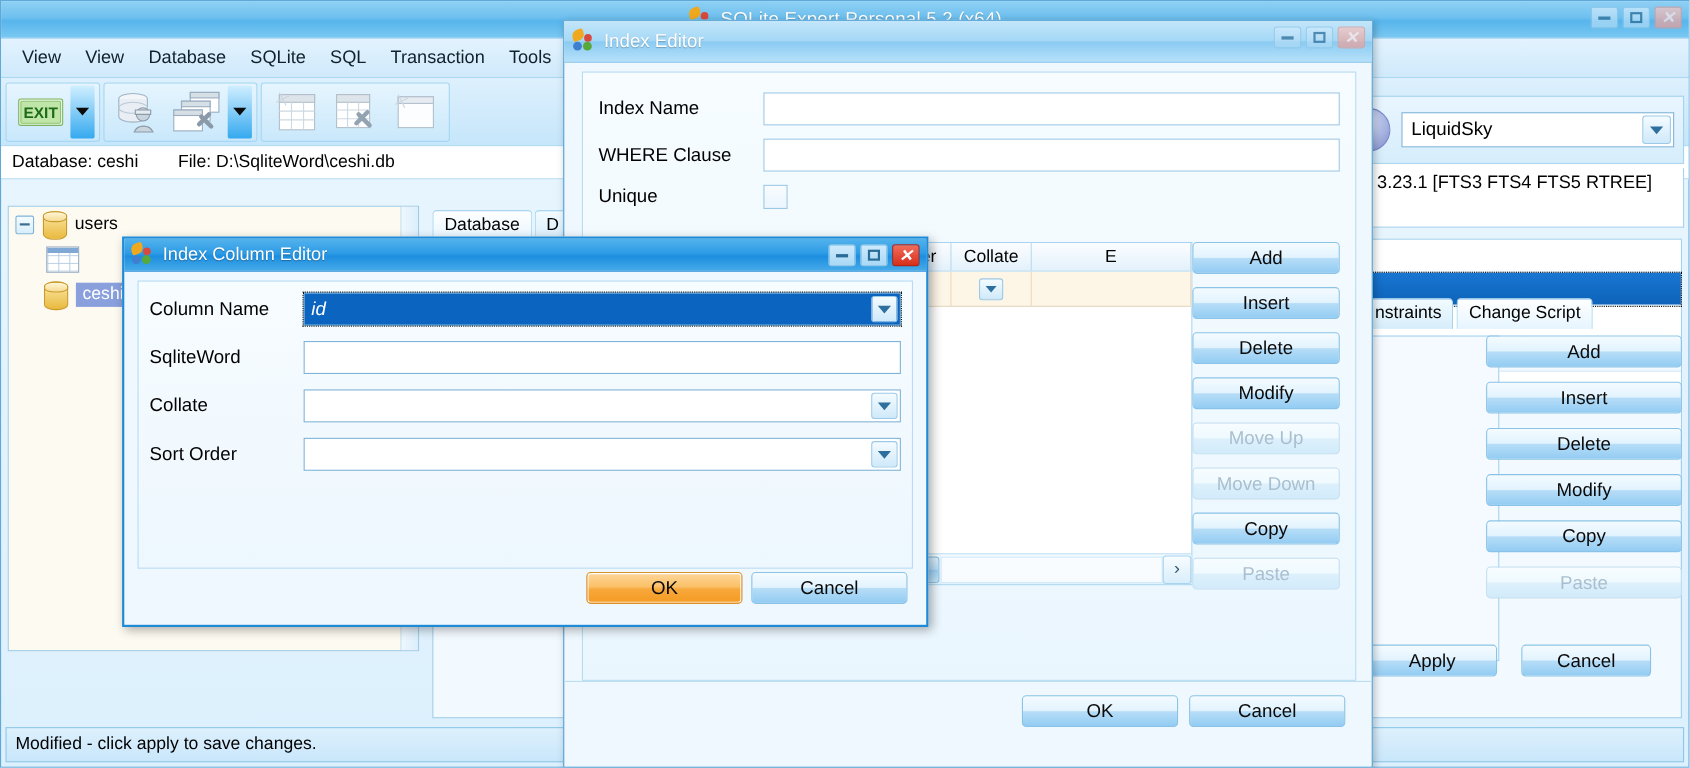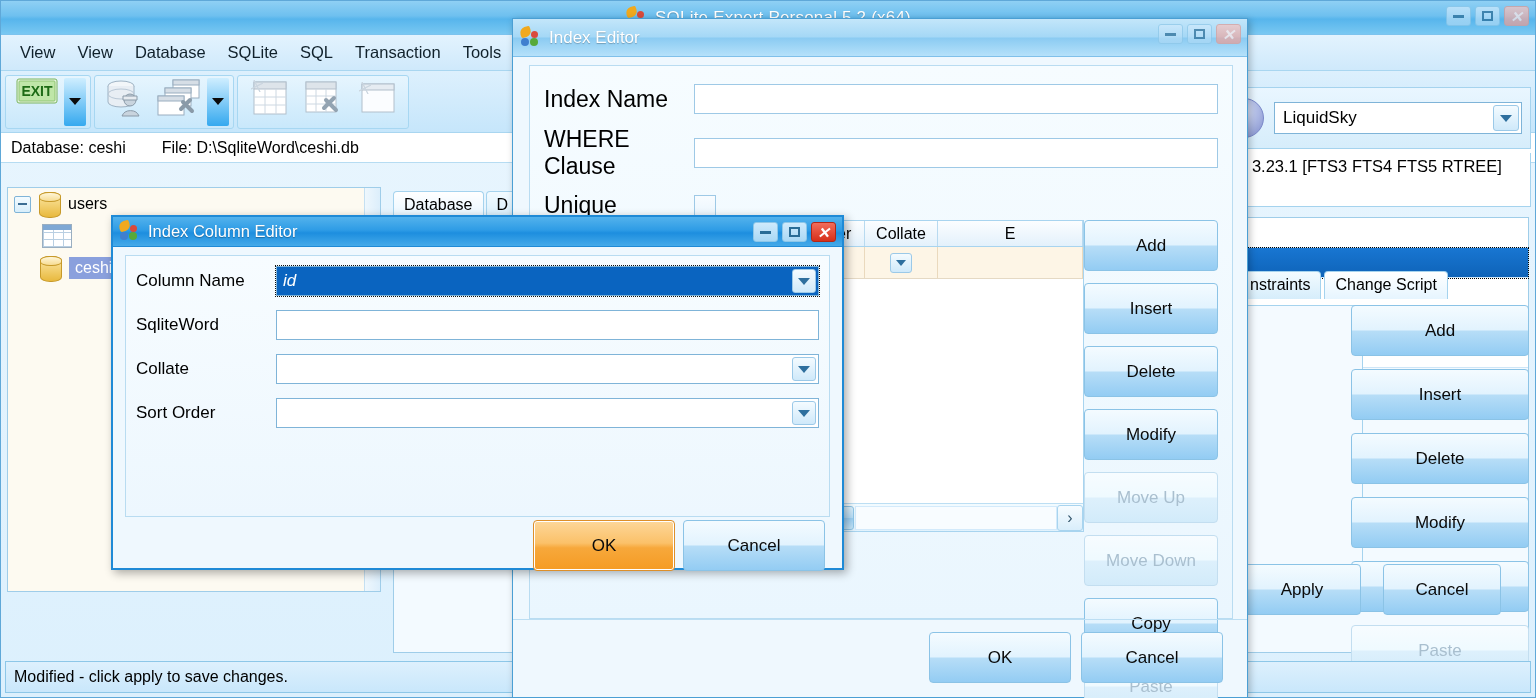--- a/index.html
+++ b/index.html
@@ -59,21 +59,21 @@
     height:62px; display:flex; align-items:center;
     background:linear-gradient(180deg,#ddf0fd,#c6e6fb);
     border-bottom:1px solid #a9d6f0; padding:3px 4px;
   }
   .tgroup{
     display:flex;align-items:center;height:54px;
     border:1px solid #a7d7f2;border-radius:3px;
     background:linear-gradient(180deg,#e6f5fe,#c9e8fb);
     margin-right:3px; padding:0 4px;
   }
-  .tbtn{width:54px;height:48px;display:flex;justify-content:center;text-decoration:underline;}
+  .tbtn{width:54px;height:48px;display:flex;align-items:center;justify-content:center;text-decoration:underline;}
   .tdrop{
     width:22px;height:48px;display:flex;align-items:center;justify-content:center;
     background:linear-gradient(180deg,#cfeeff,#35a9ef);
     border-radius:2px;
   }
   .tdrop::after{content:"";border-left:6px solid transparent;border-right:6px solid transparent;border-top:7px solid #0b0b0b;}
 
   .dbinfo{
     height:30px; display:flex; align-items:center; gap:36px; padding-left:10px;
     background:#ffffff; border-bottom:1px solid #b6dcf2; font-size:16px;
@@ -168,21 +168,21 @@
     background:#fff;border:1px solid #a5d3ee;border-top:none;
     font-size:16.5px;padding:4px 0 0 0;overflow:hidden;white-space:nowrap;
   }
   .rtabs2{position:absolute;left:0;top:228px;right:0;height:34px;display:flex;align-items:flex-end;gap:3px;}
   .btncol{position:absolute;right:2px;top:268px;width:178px;}
   .btncol2{position:absolute;left:0;top:268px;width:124px;height:296px;border:1px solid #a5d3ee;background:#f4faff;}
   .applyrow{position:absolute;left:0;right:0;bottom:46px;display:flex;gap:22px;padding-left:4px;}
 
   
   .btn{
-    height:51px;border:1px solid #8bc3e6;border-radius:4px;
+    height:29px;border:1px solid #8bc3e6;border-radius:4px;
     background:linear-gradient(180deg,#f4fbff 0%,#e2f3fe 48%,#b6ddf7 52%,#93ccf3 100%);
     display:flex;align-items:center;justify-content:center;
     font-size:17px;color:#0a0a0a;cursor:default;user-select:none;
   }
   .btn.disabled{
     background:linear-gradient(180deg,#f7fcff 0%,#effaff 48%,#ddf0fc 52%,#d2ebfa 100%);
     color:#a9bfcf;border-color:#c3def0;
   }
   .btn.primary{
     background:linear-gradient(180deg,#fdd79a 0%,#fbc169 45%,#f7a83b 55%,#f59b23 100%);
@@ -199,21 +199,21 @@
   #index-editor .dlgtitle{
     height:38px;display:flex;align-items:center;padding:0 6px;
     background:linear-gradient(180deg,#c3e6fa 0%,#a5d8f6 48%,#8bcbf2 52%,#b5e1fa 100%);
     border-bottom:1px solid #7fc0ea;
   }
   #index-editor .dlgtitle .t{color:#ffffff;font-size:17px;margin-left:8px;text-shadow:0 1px 1px rgba(0,0,0,.25);}
 
   .ie-body{position:absolute;left:16px;right:14px;top:46px;bottom:78px;
     border:1px solid #b9dcf1;background:linear-gradient(180deg,#f6fcff,#eaf6fe);}
   .frow{display:flex;align-items:center;padding:0 14px;}
-  .flabel{width:150px;font-size:23px;}
+  .flabel{width:150px;font-size:17px;}
   .finput{
     flex:1;height:30px;border:1px solid #9ec9e6;background:#fff;
   }
   .chk{width:22px;height:22px;border:1px solid #9ec9e6;background:linear-gradient(180deg,#f8fcff,#eaf5fd);}
 
   .grid{
     position:absolute;left:14px;right:148px;top:154px;bottom:86px;
     border:1px solid #a8d4ef;background:#fff;
   }
   .ghead{display:flex;height:26px;background:linear-gradient(180deg,#fbfdff,#e3f1fb);

